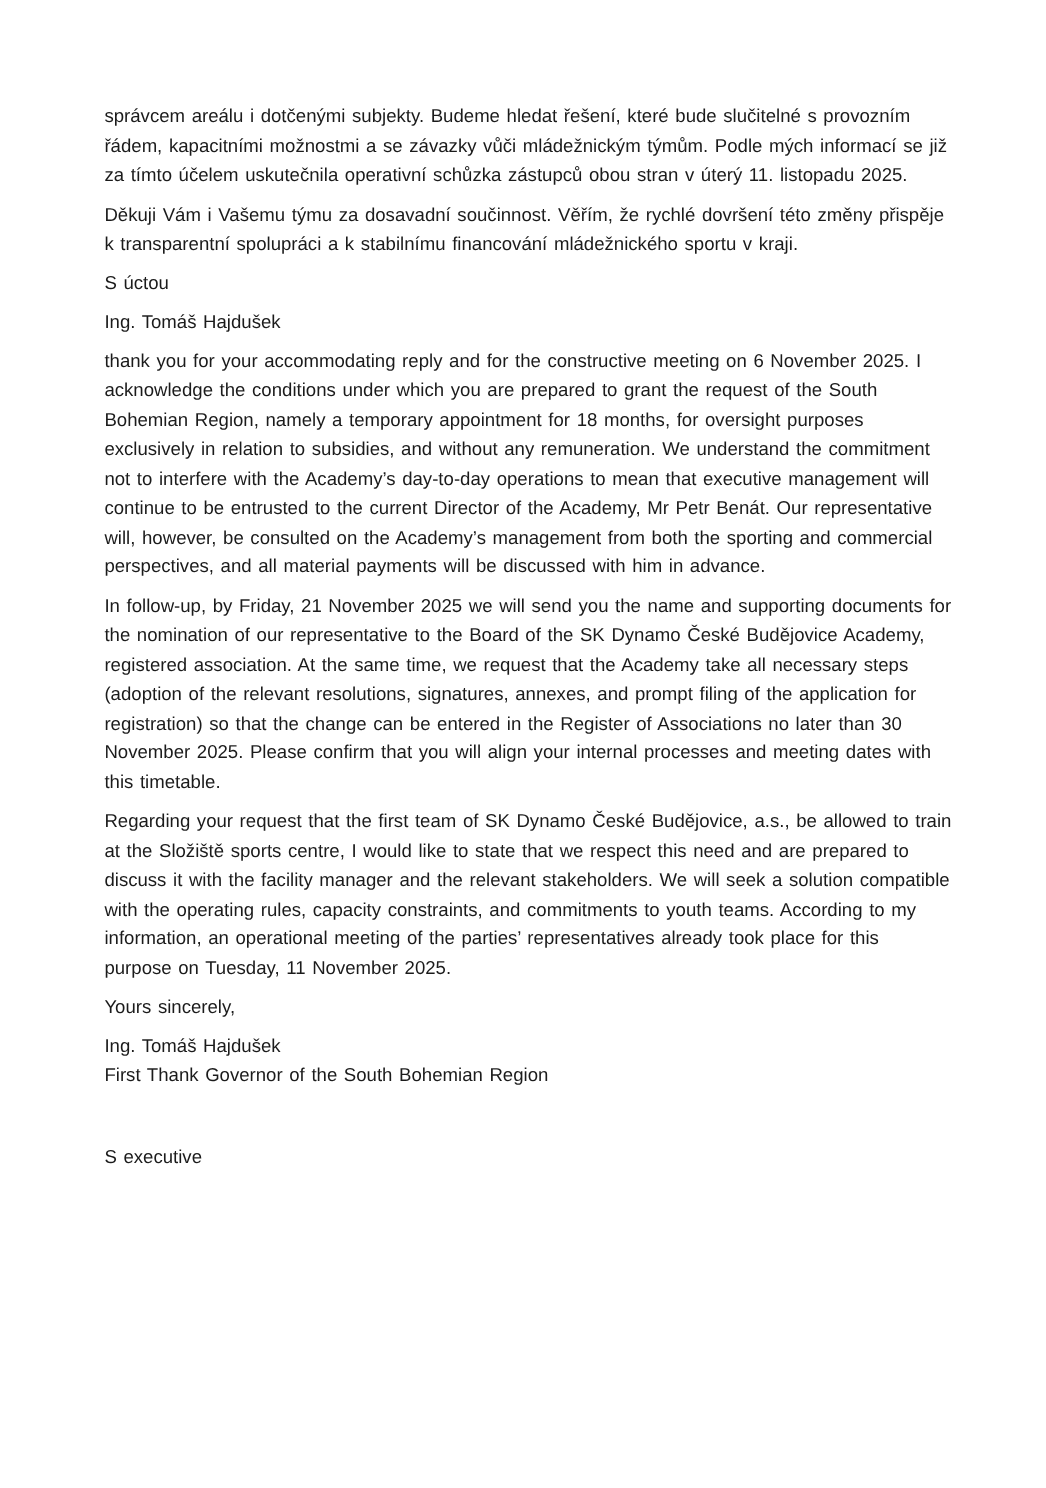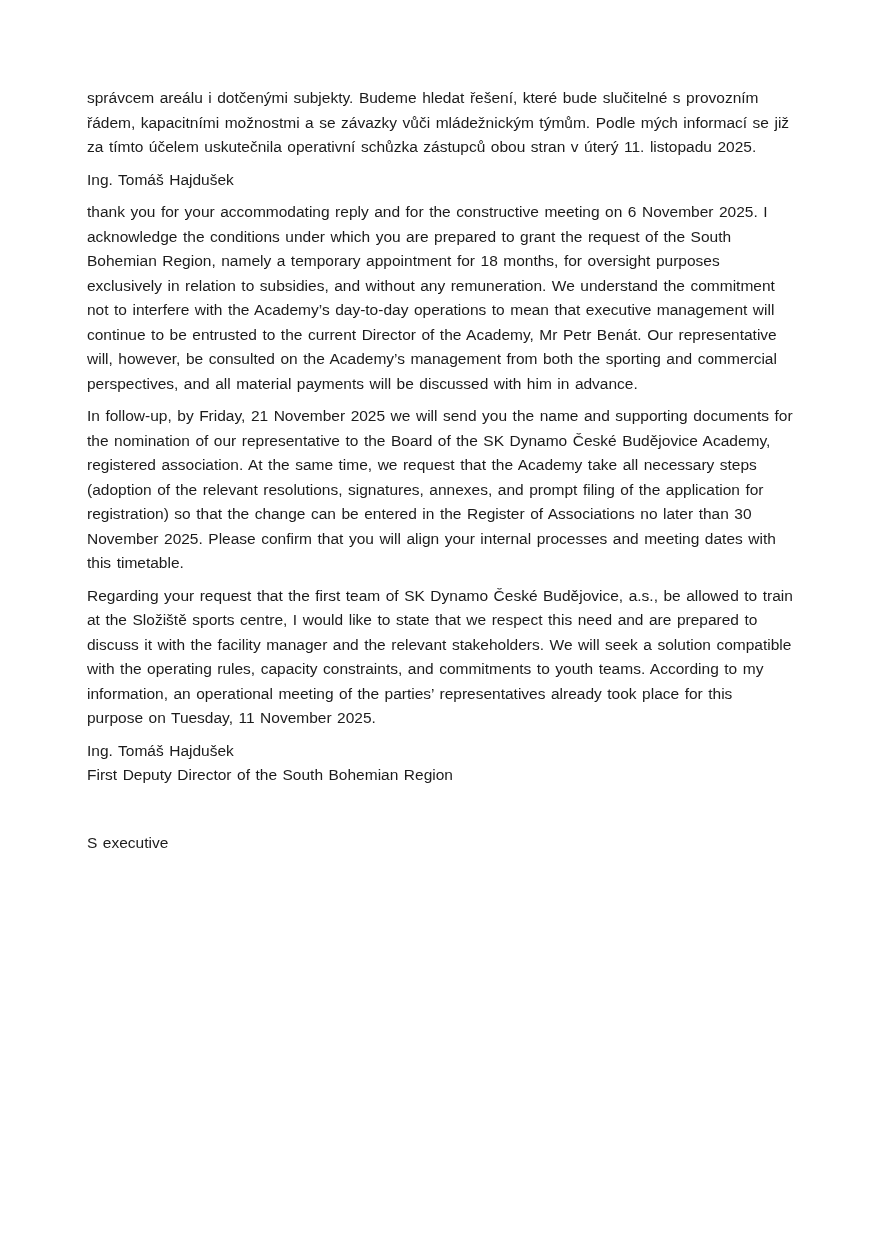--- a/index.html
+++ b/index.html
@@ -41,35 +41,38 @@
   }
 </style>
 </head>
 <body>
 
 <div class="page">
   <div class="content">
 
     <p class="para">správcem areálu i dotčenými subjekty. Budeme hledat řešení, které bude slučitelné s provozním řádem, kapacitními možnostmi a se závazky vůči mládežnickým týmům. Podle mých informací se již za tímto účelem uskutečnila operativní schůzka zástupců obou stran v úterý 11. listopadu 2025.</p>
 
+    <p class="para">Děkuji Vám i Vašemu týmu za dosavadní součinnost. Věřím, že rychlé dovršení této změny přispěje k transparentní spolupráci a k stabilnímu financování mládežnického sportu v kraji.</p>
 
+    <p class="para">S úctou</p>
 
     <p class="para">Ing. Tomáš Hajdušek</p>
 
 
 
     <p class="para">thank you for your accommodating reply and for the constructive meeting on 6 November 2025. I acknowledge the conditions under which you are prepared to grant the request of the South Bohemian Region, namely a temporary appointment for 18 months, for oversight purposes exclusively in relation to subsidies, and without any remuneration. We understand the commitment not to interfere with the Academy’s day-to-day operations to mean that executive management will continue to be entrusted to the current Director of the Academy, Mr Petr Benát. Our representative will, however, be consulted on the Academy’s management from both the sporting and commercial perspectives, and all material payments will be discussed with him in advance.</p>
 
     <p class="para">In follow-up, by Friday, 21 November 2025 we will send you the name and supporting documents for the nomination of our representative to the Board of the SK Dynamo České Budějovice Academy, registered association. At the same time, we request that the Academy take all necessary steps (adoption of the relevant resolutions, signatures, annexes, and prompt filing of the application for registration) so that the change can be entered in the Register of Associations no later than 30 November 2025. Please confirm that you will align your internal processes and meeting dates with this timetable.</p>
 
     <p class="para">Regarding your request that the first team of SK Dynamo České Budějovice, a.s., be allowed to train at the Složiště sports centre, I would like to state that we respect this need and are prepared to discuss it with the facility manager and the relevant stakeholders. We will seek a solution compatible with the operating rules, capacity constraints, and commitments to youth teams. According to my information, an operational meeting of the parties’ representatives already took place for this purpose on Tuesday, 11 November 2025.</p>
 
 
+    <p class="para">Yours sincerely,</p>
 
     <div class="para">
       <div class="sig-line">Ing. Tomáš Hajdušek</div>
-      <div class="sig-line">First Deputy Director of the South Bohemian Region</div>
+      <div class="sig-line">First Thank Governor of the South Bohemian Region</div>
     </div>
 
     <p class="para gap-footer">S executive</p>
 
   </div>
 </div>
 
 </body></html>

